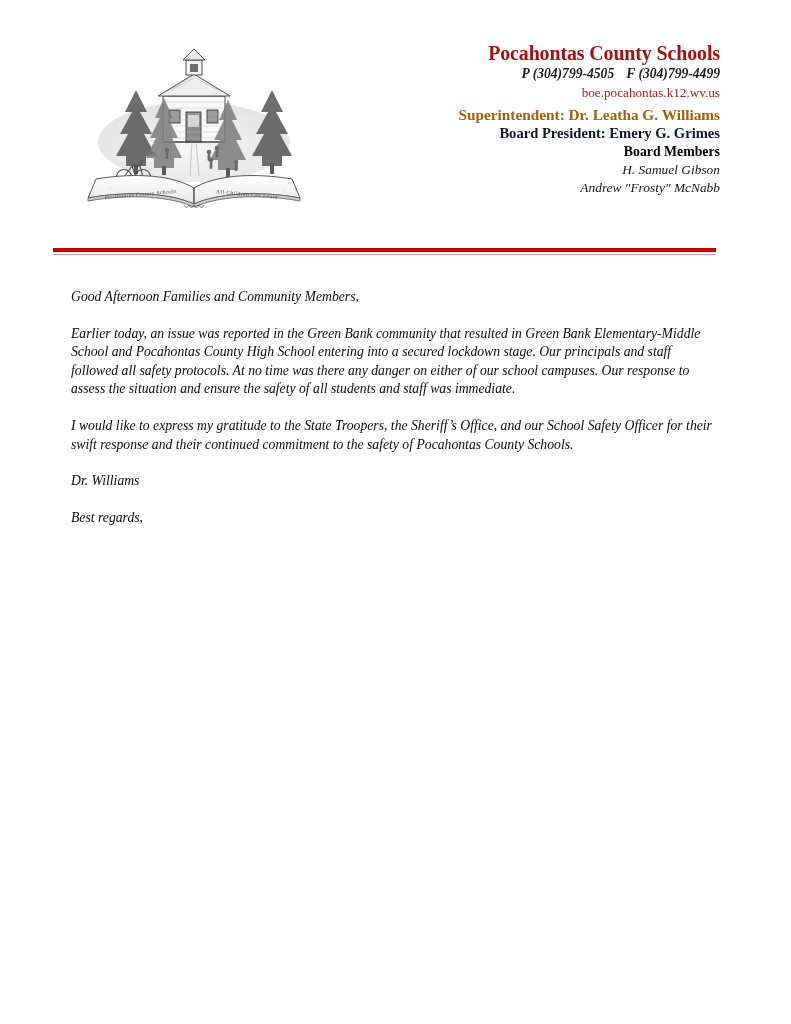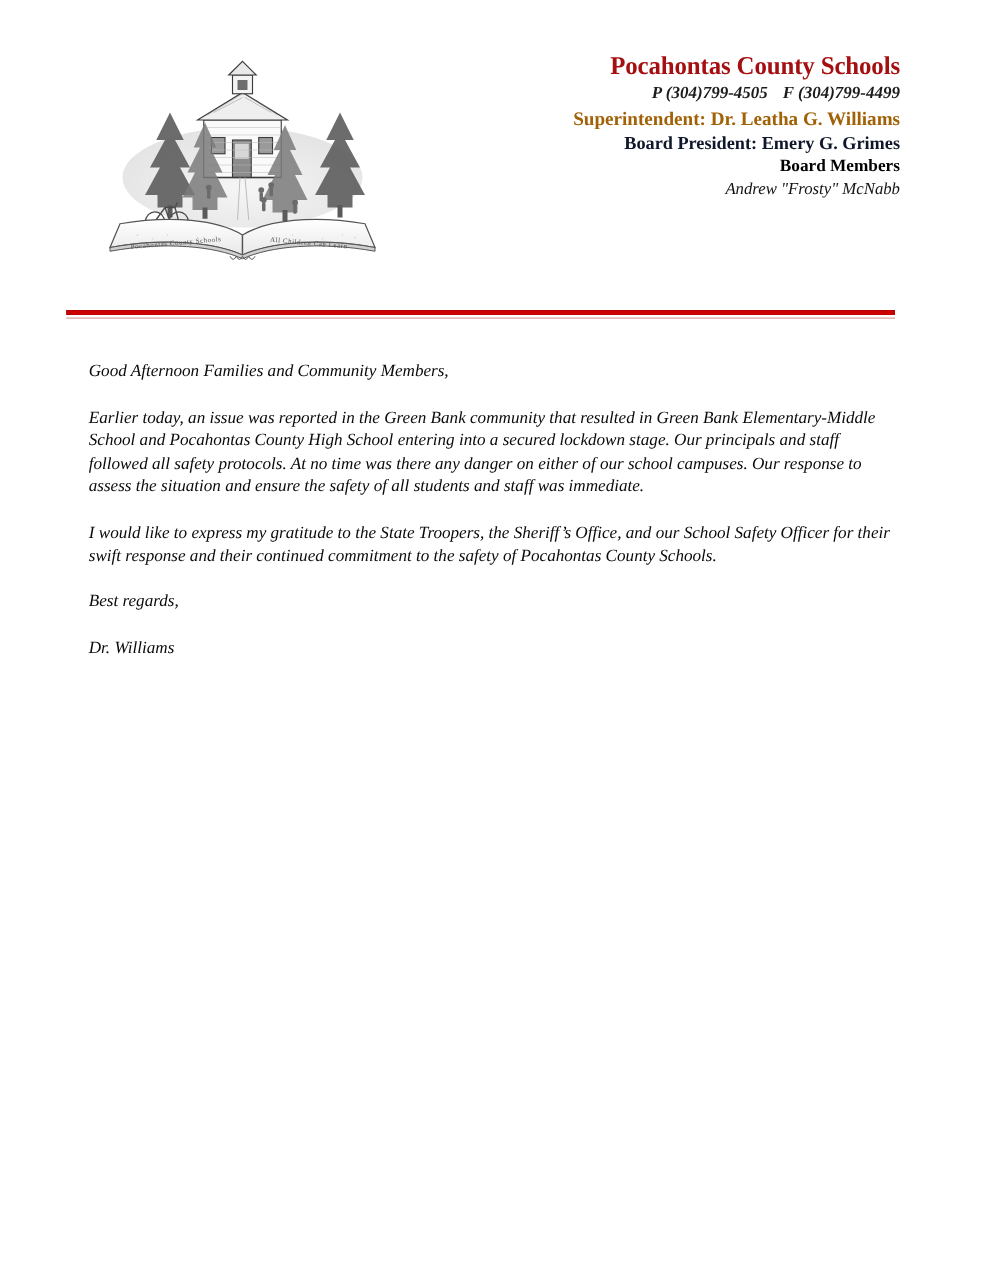--- a/index.html
+++ b/index.html
@@ -292,31 +292,33 @@
           <circle cx="214" cy="152" r="0.7"></circle>
       </g>
     </svg>
   </div>
 
   <div class="org-block">
     <div class="org-name">Pocahontas County Schools</div>
     <div class="org-phone">
       <span>P (304)799-4505</span><span class="gap"></span><span>F (304)799-4499</span>
     </div>
+    <div class="org-url">boe.pocahontas.k12.wv.us</div>
     <div class="org-super">Superintendent: Dr. Leatha G. Williams</div>
     <div class="org-president">Board President: Emery G. Grimes</div>
     <div class="org-members-title">Board Members</div>
+    <div class="org-member">H. Samuel Gibson</div>
     <div class="org-member">Andrew "Frosty" McNabb</div>
   </div>
 </div>
 
 <div class="divider">
   <div class="bar-thick"></div>
   <div class="bar-thin"></div>
 </div>
 
 <div class="letter">
   <p>Good Afternoon Families and Community Members,</p>
   <p>Earlier today, an issue was reported in the Green Bank community that resulted in Green Bank Elementary-Middle School and Pocahontas County High School entering into a secured lockdown stage. Our principals and staff followed all safety protocols.  At no time was there any danger on either of our school campuses. Our response to assess the situation and ensure the safety of all students and staff was immediate.</p>
   <p>I would like to express my gratitude to the State Troopers, the Sheriff’s Office, and our School Safety Officer for their swift response and their continued commitment to the safety of Pocahontas County Schools.</p>
+  <p>Dr. Williams</p>
   <p>Best regards,</p>
-  <p>Dr. Williams</p>
 </div>
 
 </body></html>

